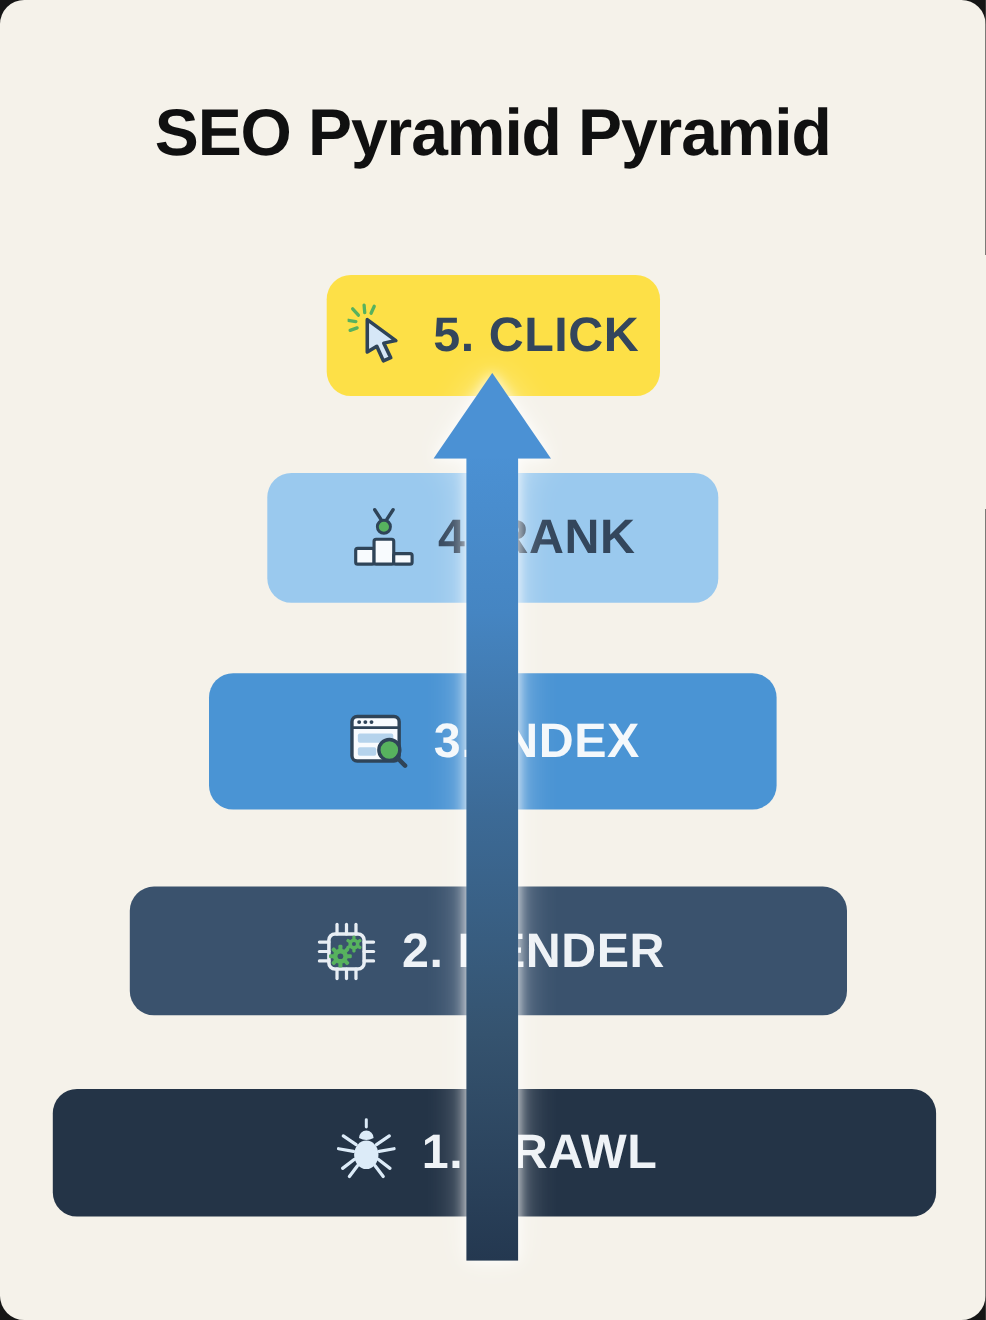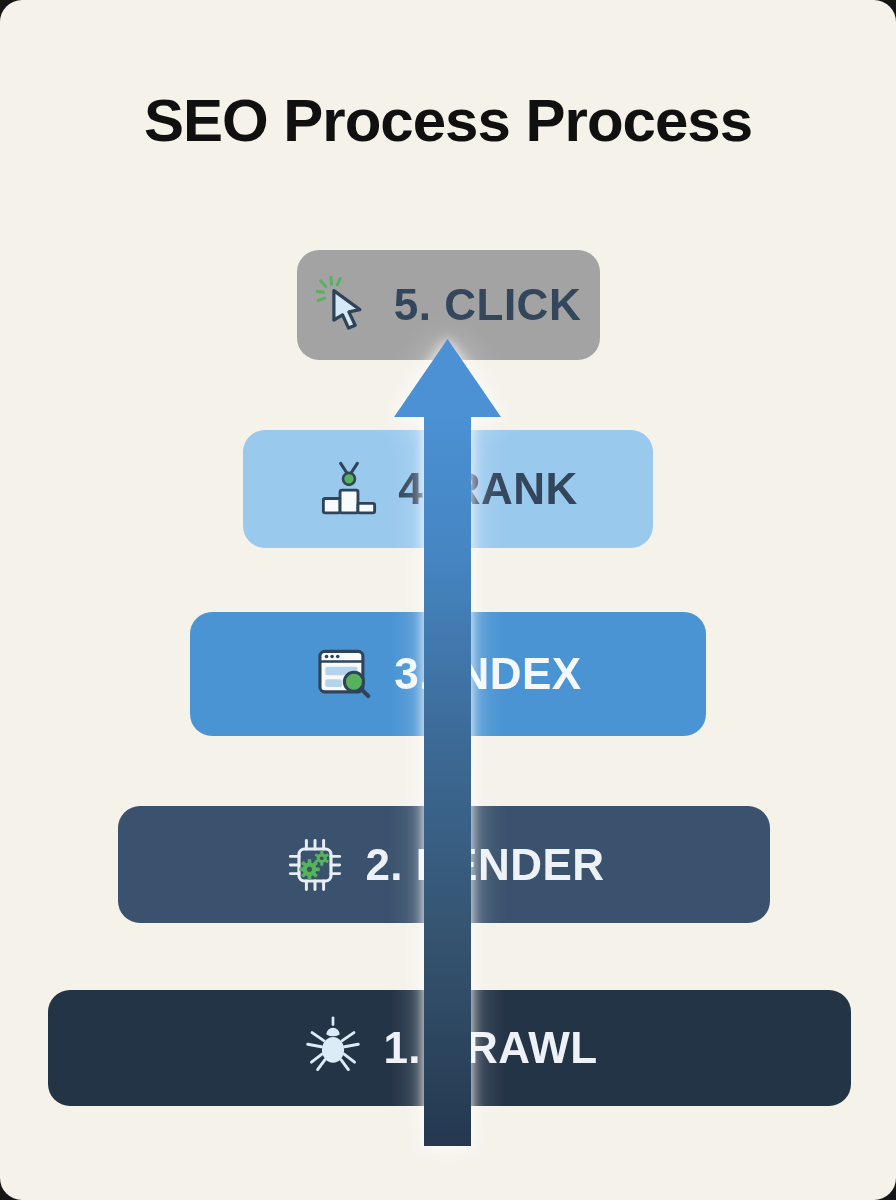--- a/index.html
+++ b/index.html
@@ -55,23 +55,23 @@
   .ic-cursor-fill{fill:#d6e7f7;}
   .ic-spider{fill:#dcebf8;}
   .ic-spider-stroke{stroke:#dcebf8;fill:none;}
   .ic-render-hole{fill:var(--level-render-bg,#3a526d);}
 </style>
 </head>
 <body>
 
 <div class="canvas">
 
-  <h1 class="title">SEO Process Process</h1>
+  <h1 class="title">SEO Pyramid Pyramid</h1>
 
-  <div class="level level-click" style="background: #a3a3a3; color: rgb(51, 70, 92);">
+  <div class="level level-click" style="background: #fde047; color: rgb(51, 70, 92);">
     <span class="icon">
       <svg width="60" height="60" viewBox="0 0 52 52">
         <g class="ic-green-stroke" stroke-width="2.6" stroke-linecap="round">
           <path d="M13 2 L13.5 8"></path>
           <path d="M4 5 L8.5 10"></path>
           <path d="M0.5 14 L6.5 15"></path>
           <path d="M2 22 L7.5 20"></path>
           <path d="M21 3 L18.5 8.5"></path>
         </g>
         <path class="ic-cursor-fill ic-dark-stroke" stroke-width="2.8" stroke-linejoin="round" d="M15.5 13.5 L38 30 L28.5 32 L34 43.5 L28.2 46 L23 34.5 L15.5 39 Z"></path>

